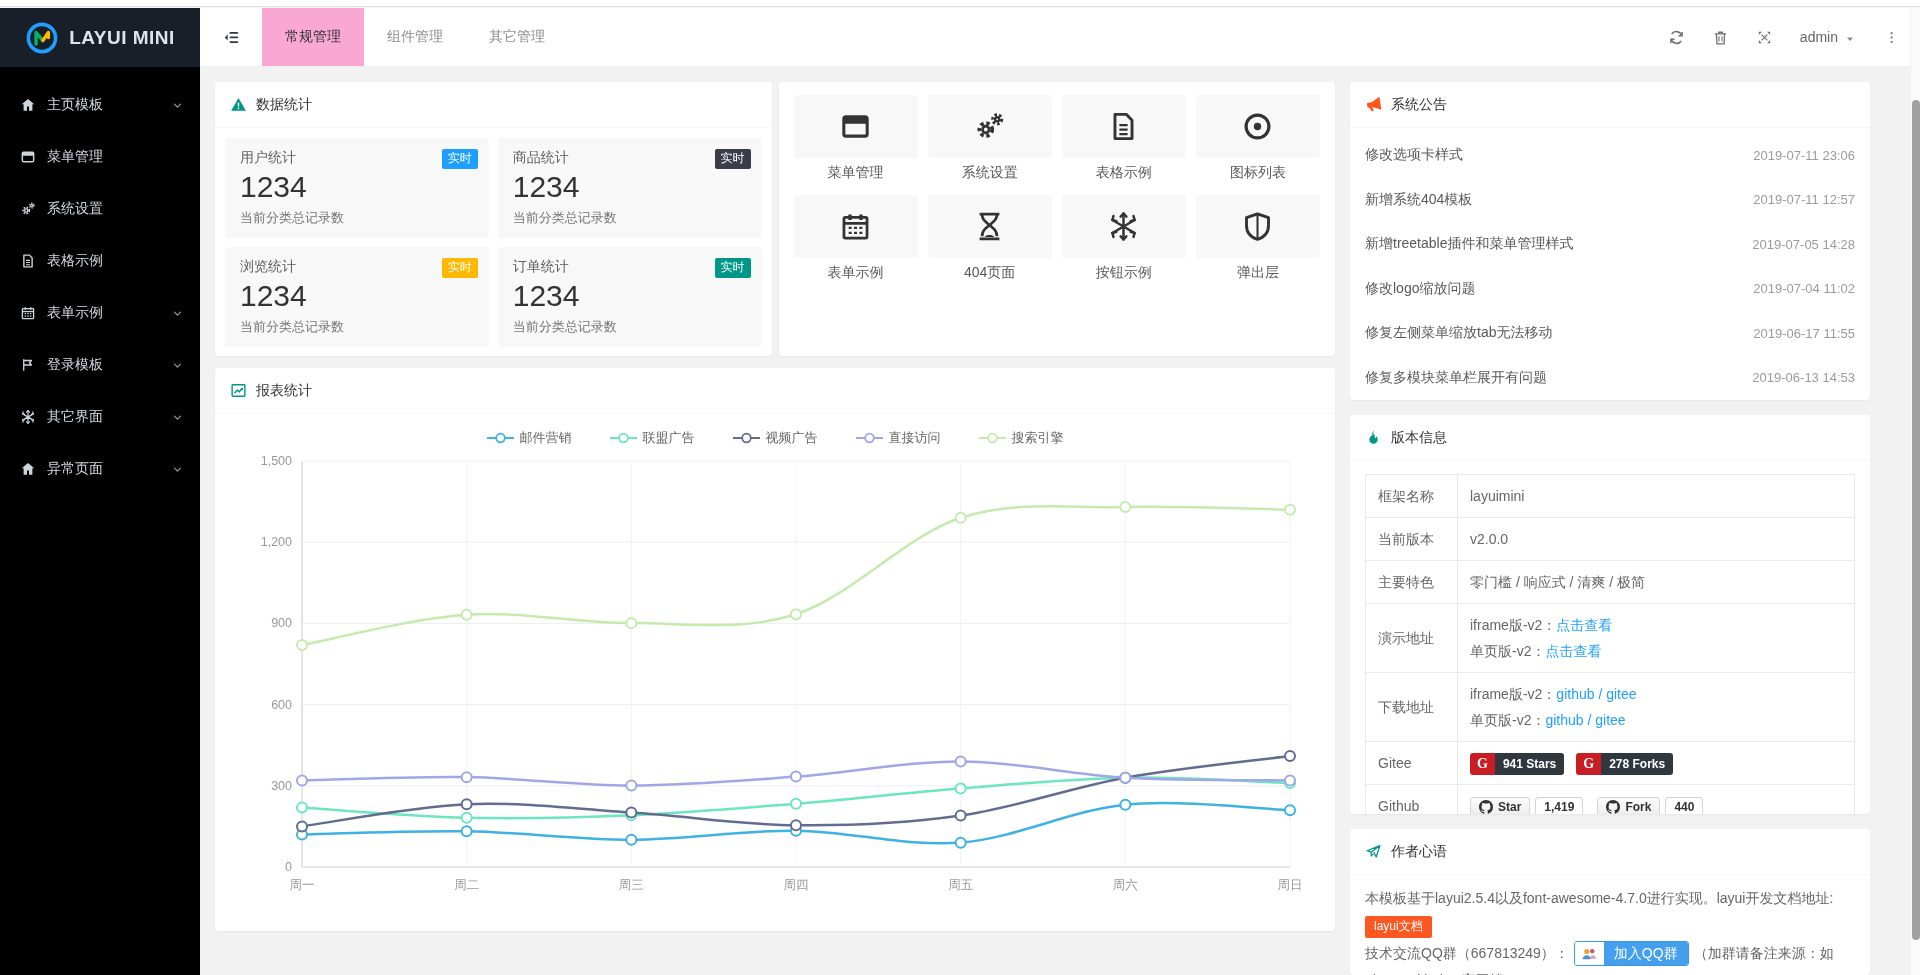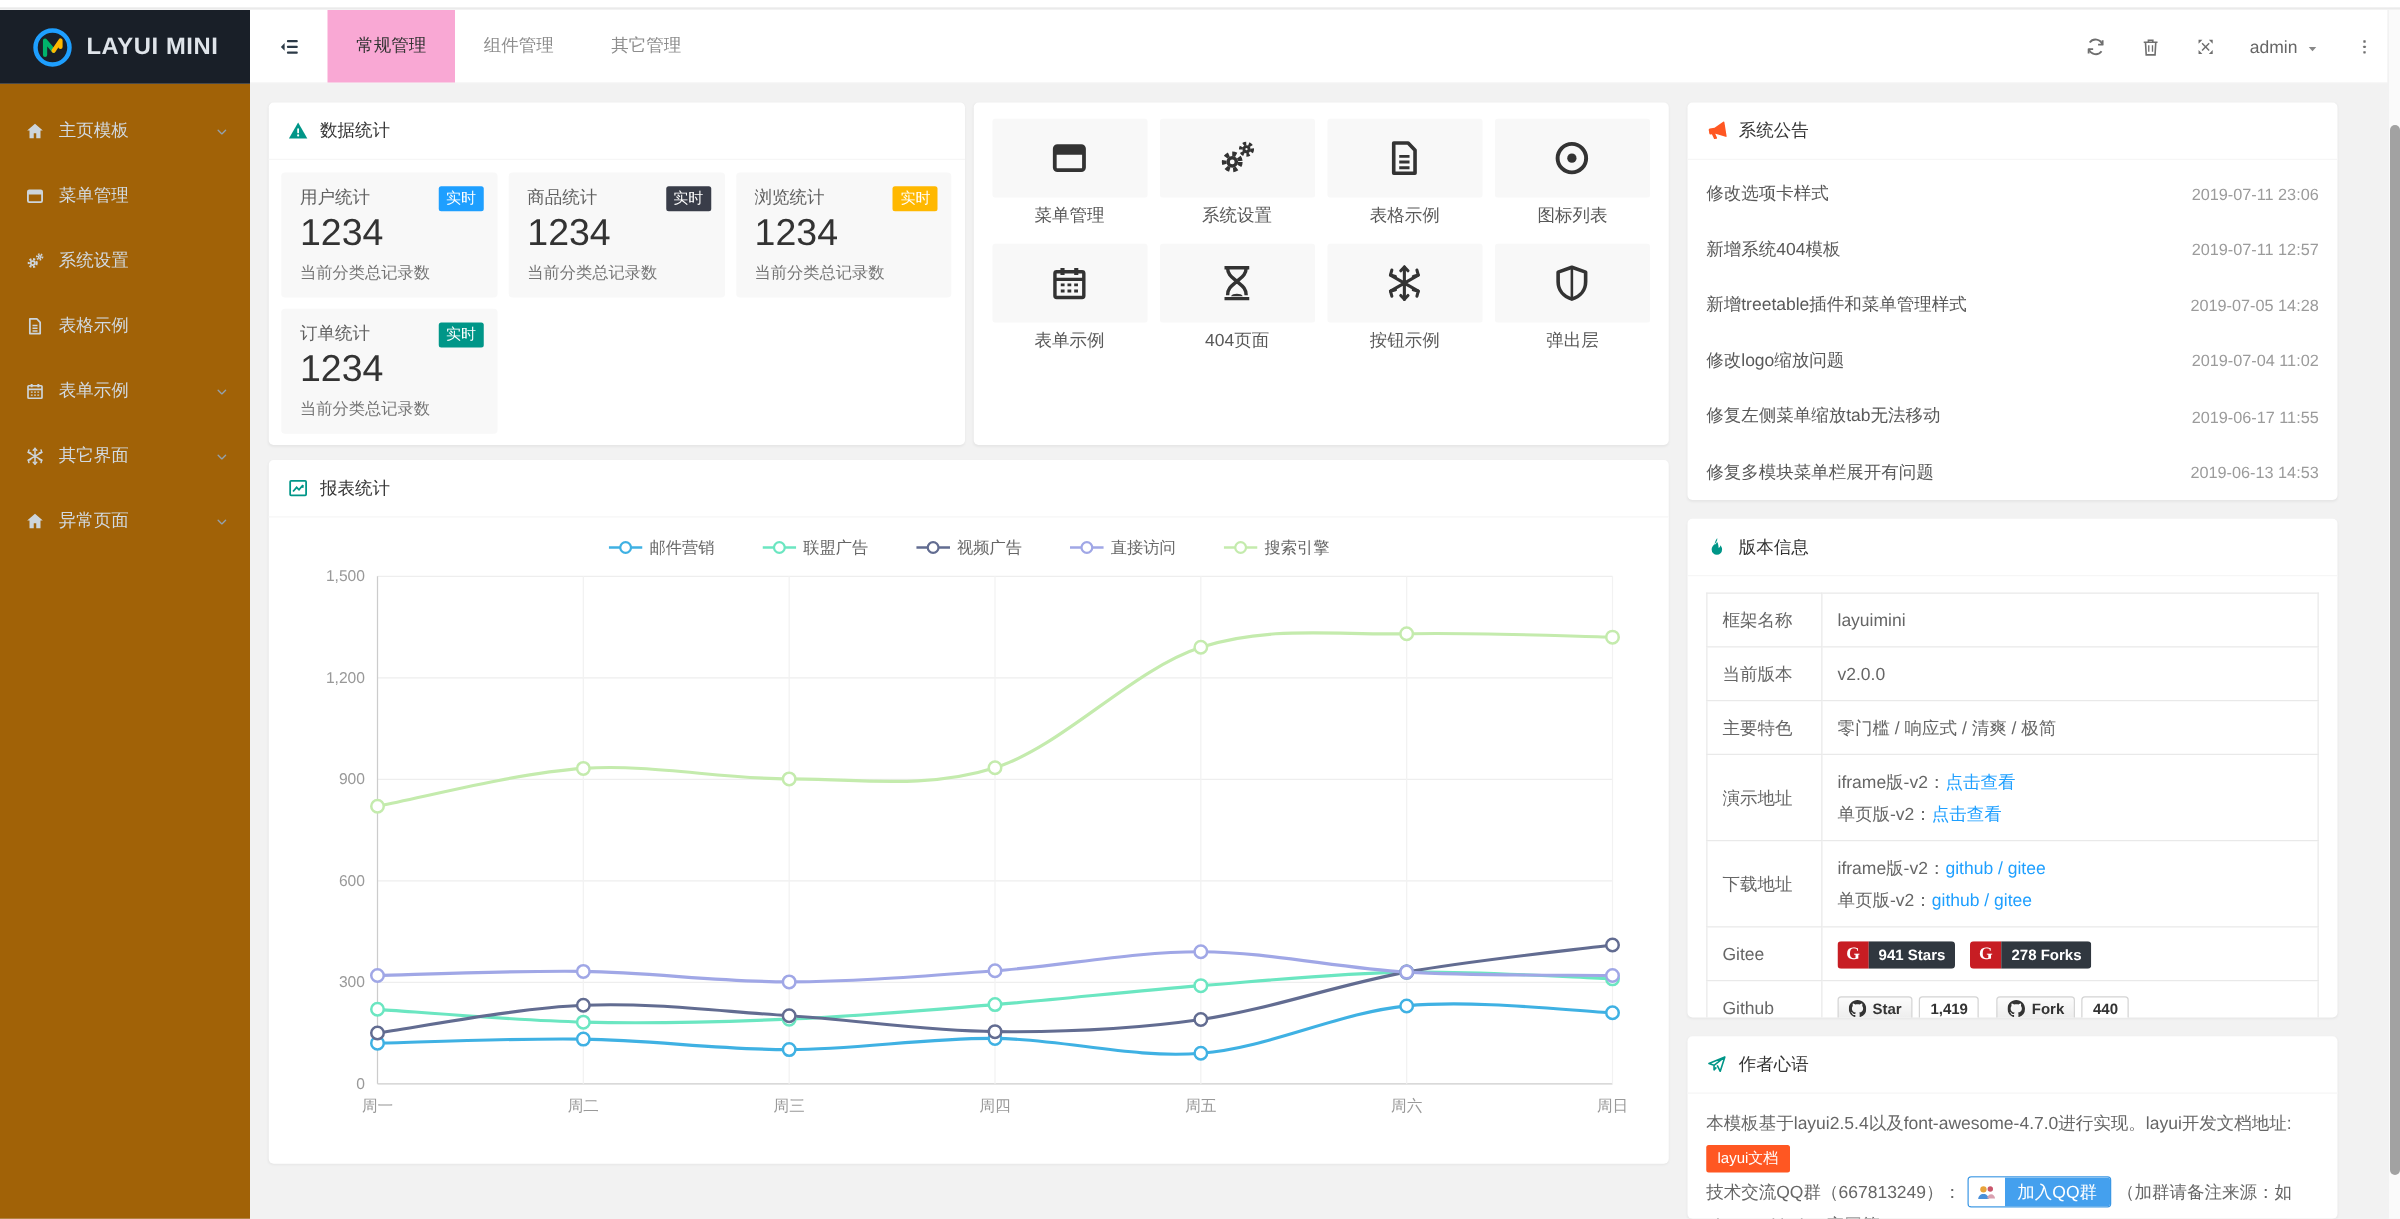--- a/index.html
+++ b/index.html
@@ -17,38 +17,38 @@
   .shrink svg{width:19px;height:19px}
   .tabs{display:flex;height:100%}
   .tab{padding:0 23px;display:flex;align-items:center;font-size:14px;color:#8d8d8d;cursor:pointer}
   .tab.active{background:#f9a8d4;color:#333}
   .header-right{margin-left:auto;display:flex;align-items:center;gap:27px;padding-right:20px;color:#6f6f6f}
   .h-icon{cursor:pointer;color:#6f6f6f}
   .h-icon svg{width:17px;height:17px}
   .user{display:flex;align-items:flex-end;gap:6px;color:#666;cursor:pointer}
   .user .caret svg{width:12px;height:12px;color:#888}
   
-  .sidebar{position:fixed;top:67px;left:0;bottom:0;width:200px;background:#a16207;padding-top:12px;z-index:30}
+  .sidebar{position:fixed;top:67px;left:0;bottom:0;width:200px;background:#000000;padding-top:12px;z-index:30}
   .side-item{height:52px;display:flex;align-items:center;padding:0 16px 0 20px;color:#d2dae1;font-size:14px;cursor:pointer}
   .s-icon{width:17px;margin-right:10px;color:#cdd5dc}
   .s-icon svg{width:16px;height:16px}
   .s-label{flex:0 0 auto}
   .s-arrow{margin-left:auto;color:#93a1ad}
   .s-arrow svg{width:13px;height:13px}
   
   .main{position:fixed;left:200px;top:67px;right:0;bottom:0;padding:15px 50px 0 15px;display:flex;gap:15px;overflow:hidden}
   .col-left{width:1120px;display:flex;flex-direction:column}
   .col-right{width:520px;display:flex;flex-direction:column}
   .panel{background:#fff;border-radius:4px;box-shadow:0 1px 2px rgba(0,0,0,.05);overflow:hidden}
   .p-head{height:46px;display:flex;align-items:center;padding:0 15px;border-bottom:1px solid #f6f6f6;font-size:14px;color:#333;gap:9px}
   .p-icon svg{width:17px;height:17px}
   .row-top{display:flex;gap:7px;height:274px}
   .row-top .panel{flex:1}
   
-  .stats-body{padding:10px;display:grid;grid-template-columns:1fr 1fr 1fr;grid-template-rows:1fr 1fr;gap:9px;height:228px}
+  .stats-body{padding:10px;display:grid;grid-template-columns:1fr 1fr;grid-template-rows:1fr 1fr;gap:9px;height:228px}
   .stat-card{background:#f8f8f8;border-radius:3px;padding:11px 15px;position:relative}
   .stat-title{font-size:14px;color:#5f5f5f}
   .stat-badge{position:absolute;top:11px;right:11px;color:#fff;font-size:12px;padding:2px 6px;border-radius:2px;line-height:1.3}
   .stat-value{font-size:30px;color:#333;margin-top:3px}
   .stat-desc{font-size:13px;color:#757575;margin-top:5px}
   
   .quick-body{padding:13px 15px;display:grid;grid-template-columns:repeat(4,1fr);gap:13px 10px}
   .quick-item{text-align:center;cursor:pointer}
   .quick-tile{background:#f8f8f8;height:63px;display:flex;align-items:center;justify-content:center;border-radius:2px;color:#333}
   .quick-tile svg{width:33px;height:33px}
@@ -201,20 +201,34 @@
       <div class="side-item">
         <span class="s-icon">
           <svg viewBox="0 0 24 24" fill="none" stroke="currentColor" stroke-width="2">
             <rect x="3.6" y="5.4" width="16.8" height="15" rx="1"></rect>
             <path d="M3.6 9.8h16.8"></path>
             <path d="M8 3.2v4M16 3.2v4" stroke-width="2.4"></path>
             <path d="M7 13h2.2M10.9 13h2.2M14.8 13h2.2M7 16.6h2.2M10.9 16.6h2.2M14.8 16.6h2.2" stroke-width="1.7"></path>
           </svg>
         </span>
         <span class="s-label">表单示例</span>
+        <span class="s-arrow">
+          <svg viewBox="0 0 24 24" fill="none" stroke="currentColor" stroke-width="2" stroke-linecap="round" stroke-linejoin="round">
+            <path d="M6.5 9.5 12 15l5.5-5.5"></path>
+          </svg>
+        </span>
+      </div>
+      <div class="side-item">
+        <span class="s-icon">
+          <svg viewBox="0 0 24 24" fill="none" stroke="currentColor" stroke-width="2">
+            <path d="M5.6 3.4v17.2"></path>
+            <path d="M5.6 5.2h11.6l-3 3.4 3 3.4H5.6" stroke-linejoin="round"></path>
+          </svg>
+        </span>
+        <span class="s-label">登录模板</span>
         <span class="s-arrow">
           <svg viewBox="0 0 24 24" fill="none" stroke="currentColor" stroke-width="2" stroke-linecap="round" stroke-linejoin="round">
             <path d="M6.5 9.5 12 15l5.5-5.5"></path>
           </svg>
         </span>
       </div>
       <div class="side-item">
         <span class="s-icon">
           <svg viewBox="0 0 24 24" fill="none" stroke="currentColor" stroke-width="1.8" stroke-linecap="round">
             <path d="M12 2.6v18.8M3.9 7.3l16.2 9.4M3.9 16.7 20.1 7.3"></path>

